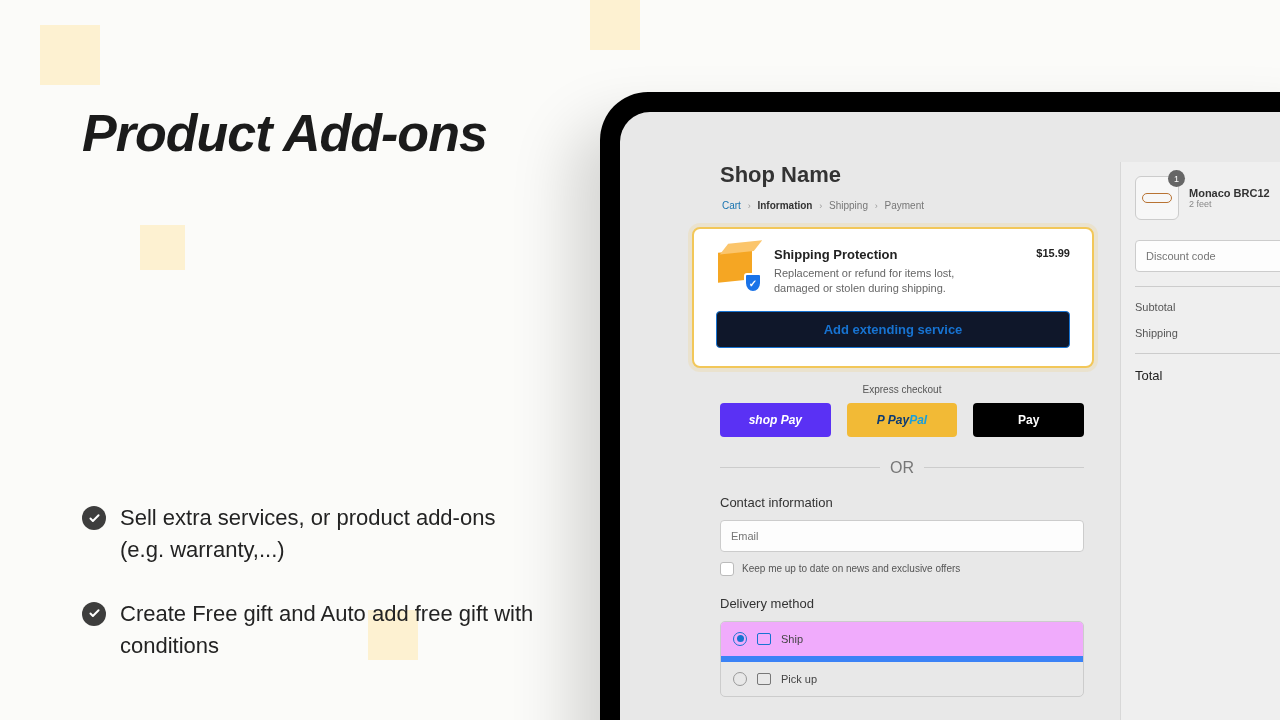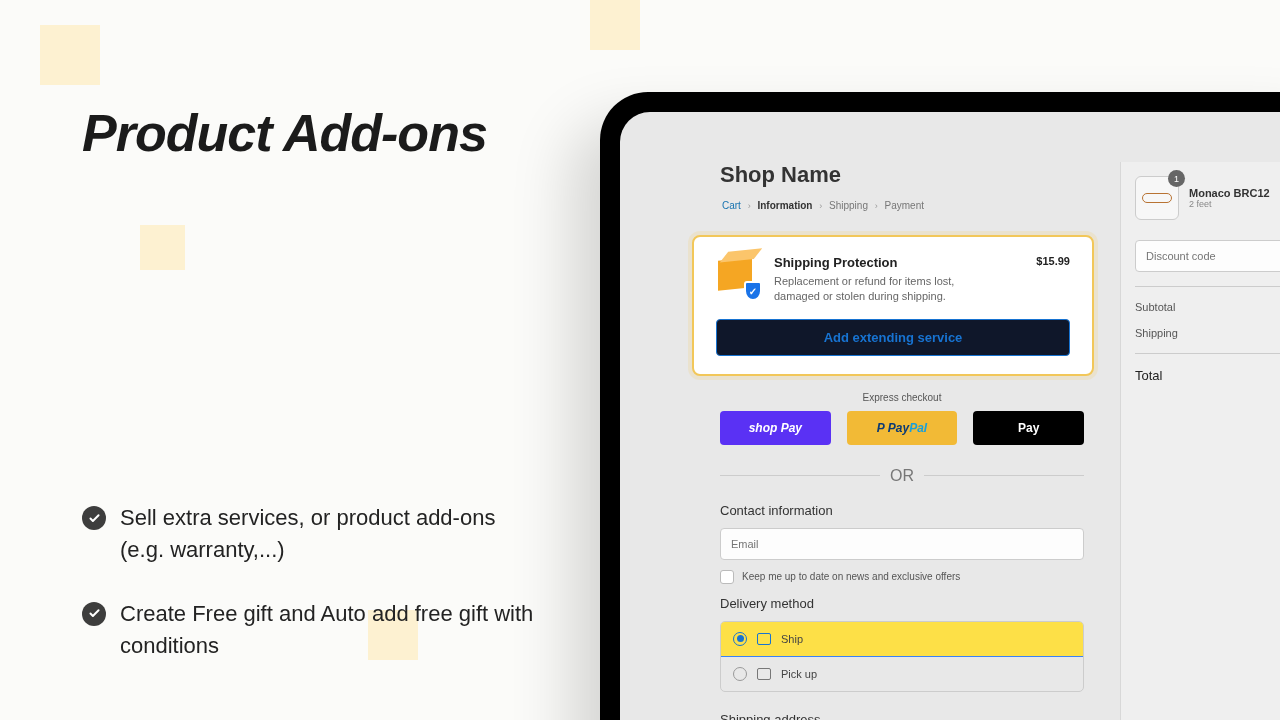--- a/index.html
+++ b/index.html
@@ -24,21 +24,21 @@
 
   
   .tablet { position: absolute; left: 600px; top: 92px; width: 760px; height: 760px; background: #000; border-radius: 48px; padding: 20px; box-shadow: -30px 30px 60px rgba(0,0,0,0.15); }
   .tablet-inner { width: 100%; height: 100%; background: #e8e8e8; border-radius: 30px; overflow: hidden; position: relative; }
 
   .checkout { display: flex; width: 100%; height: 100%; padding-top: 50px; }
   .main-col { flex: 0 0 500px; padding: 0 36px 0 100px; }
   .side-col { flex: 1; background: #efefef; border-left: 1px solid #d8d8d8; padding: 14px 14px 0 14px; position: relative; }
 
   .shop-name { font-size: 22px; font-weight: 600; color: #333; margin-bottom: 12px; }
-  .breadcrumb { font-size: 10px; color: #777; margin-bottom: 24px; }
+  .breadcrumb { font-size: 10px; color: #777; margin-bottom: 16px; }
   .breadcrumb span { margin: 0 2px; }
   .bc-link { color: #1773b0; }
   .bc-active { color: #333; font-weight: 600; }
   .bc-caret { color: #999; font-size: 9px; }
 
   
   .addon-card { border: 2px solid #f2c759; border-radius: 8px; background: #fff; padding: 18px 22px; box-shadow: 0 0 0 4px rgba(242,199,89,0.18); margin-left: -28px; margin-right: -10px; }
   .addon-row { display: flex; align-items: flex-start; gap: 16px; }
   .addon-icon { flex: 0 0 42px; height: 42px; position: relative; }
   .box3d { width: 34px; height: 30px; background: #f5a623; position: absolute; top: 4px; left: 2px; transform: skewY(-6deg); }
@@ -59,27 +59,27 @@
   .paypal { background: #f2ba36; color: #0b3a74; }
   .paypal .pal { color:#1a9fda; }
   .applepay { background: #000; color: #fff; }
 
   .or-div { margin: 22px 0 18px; display:flex; align-items:center; gap:10px; }
   .or-div .line { flex:1; height:1px; background:#ccc; }
   .or-div .txt { font-size: 16px; color:#777; }
 
   .section-h { font-size: 13px; color:#333; margin-bottom: 10px; }
   .input { width:100%; border:1px solid #ccc; border-radius:4px; background:#fdfdfd; padding:9px 10px; font-size:11px; color:#888; }
-  .chk-row { display:flex; align-items:center; gap:8px; margin-top:10px; margin-bottom: 12px;}
+  .chk-row { display:flex; align-items:center; gap:8px; margin-top:10px; margin-bottom: 20px;}
   .chk { width:14px; height:14px; border:1px solid #bbb; border-radius:3px; background:#fff;}
   .chk-label { font-size: 10px; color:#555; }
 
   .delivery-box { border:1px solid #ccc; border-radius:5px; overflow:hidden; margin-bottom: 20px;}
   .delivery-opt { display:flex; align-items:center; gap:10px; padding:10px 12px; font-size:11px; color:#444;}
-  .delivery-opt.sel { background:#fde047; border-bottom:1px solid #3b82f6;}
+  .delivery-opt.sel { background:#f0abfc; border-bottom:6px solid #3b82f6;}
   .radio { width:14px; height:14px; border-radius:50%; border:1.5px solid #999; position:relative; flex-shrink:0;}
   .radio.on { border-color:#1773d1; }
   .radio.on::after { content:""; position:absolute; inset:2.5px; background:#1773d1; border-radius:50%; }
   .method-icon { width:14px; height:12px; border:1.3px solid currentColor; border-radius:2px; position:relative;}
   .ship-ic { color:#1773d1; }
   .pickup-ic { color:#777; }
 
   
   .cart-item { display:flex; align-items:center; gap:10px; }
   .thumb { width:44px; height:44px; border:1px solid #ccc; border-radius:6px; background:#f7f7f7; position:relative; display:flex; align-items:center; justify-content:center;}

